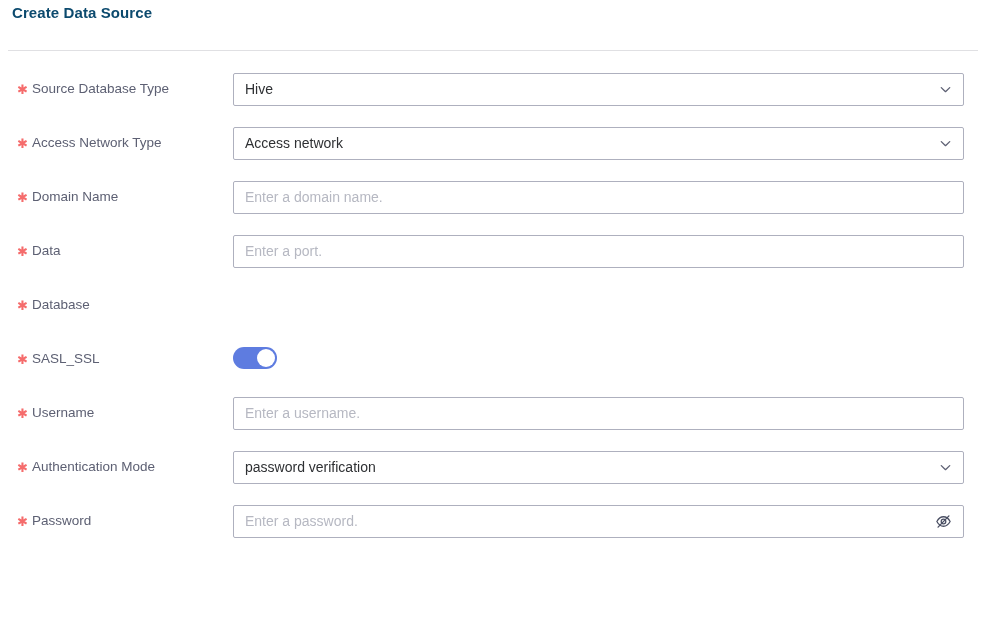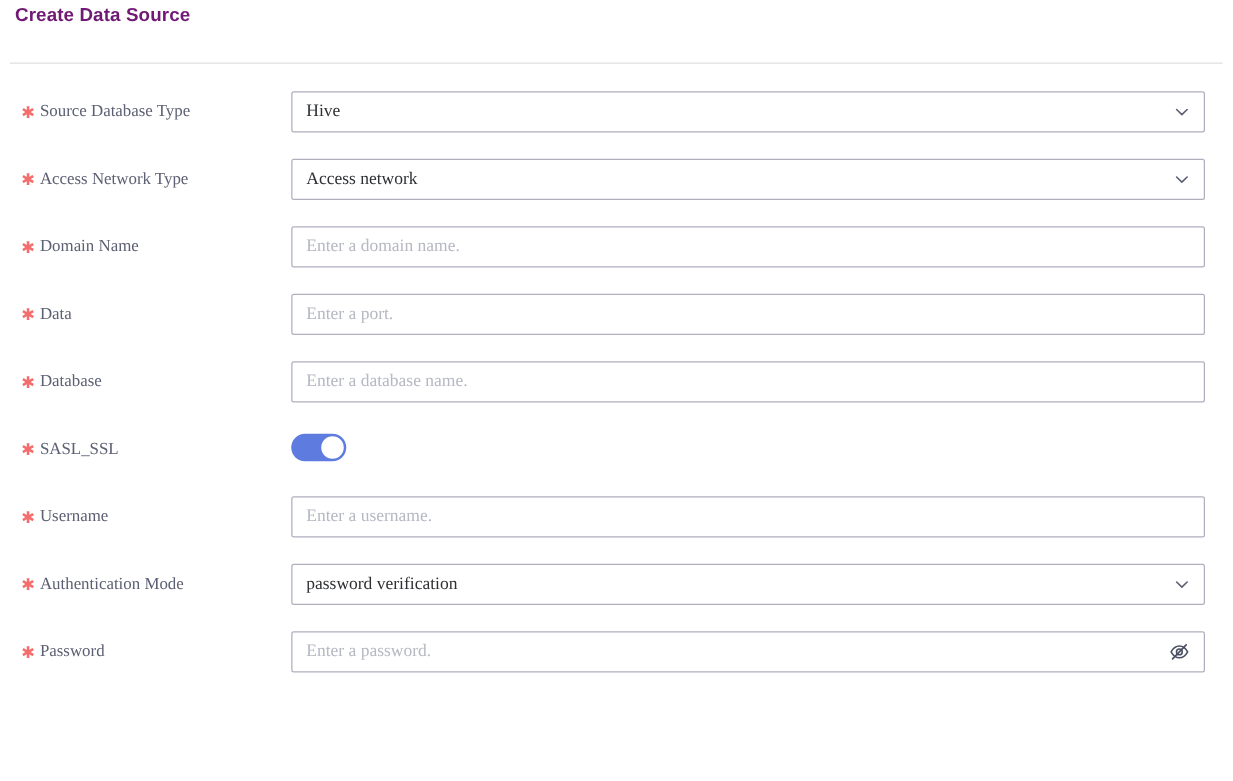--- a/index.html
+++ b/index.html
@@ -15,39 +15,38 @@
     overflow: hidden;
     position: relative;
   }
 
   .page-title {
     position: absolute;
     left: 12px;
     top: 4px;
     font-size: 15px;
     font-weight: bold;
-    color: #701a75;
+    color: #0c4a6e;
     letter-spacing: 0.1px;
   }
 
   .title-divider {
     position: absolute;
     left: 8px;
     top: 50px;
     width: 970px;
     height: 1px;
     background: #e0e0e3;
   }
 
   .form {
     position: absolute;
     left: 0;
     top: 66px;
     width: 864px;
-    font-family: Liberation Serif, serif;
   }
 
   .form-row {
     position: relative;
     height: 54px;
   }
 
   .row-label {
     position: absolute;
     left: 17px;
@@ -169,23 +168,20 @@
       </div>
     </div>
     <div class="form-row">
       <div class="row-label"><span class="req-star">✱</span><span>Data</span></div>
       <div class="field">
         <div class="field-text placeholder">Enter a port.</div>
       </div>
     </div>
     <div class="form-row">
       <div class="row-label"><span class="req-star">✱</span><span>Database</span></div>
-      <div class="field">
-        <div class="field-text placeholder">Enter a database name.</div>
-      </div>
     </div>
     <div class="form-row">
       <div class="row-label"><span class="req-star">✱</span><span>SASL_SSL</span></div>
       <div class="toggle-switch">
         <div class="toggle-knob"></div>
       </div>
     </div>
     <div class="form-row">
       <div class="row-label"><span class="req-star">✱</span><span>Username</span></div>
       <div class="field">

